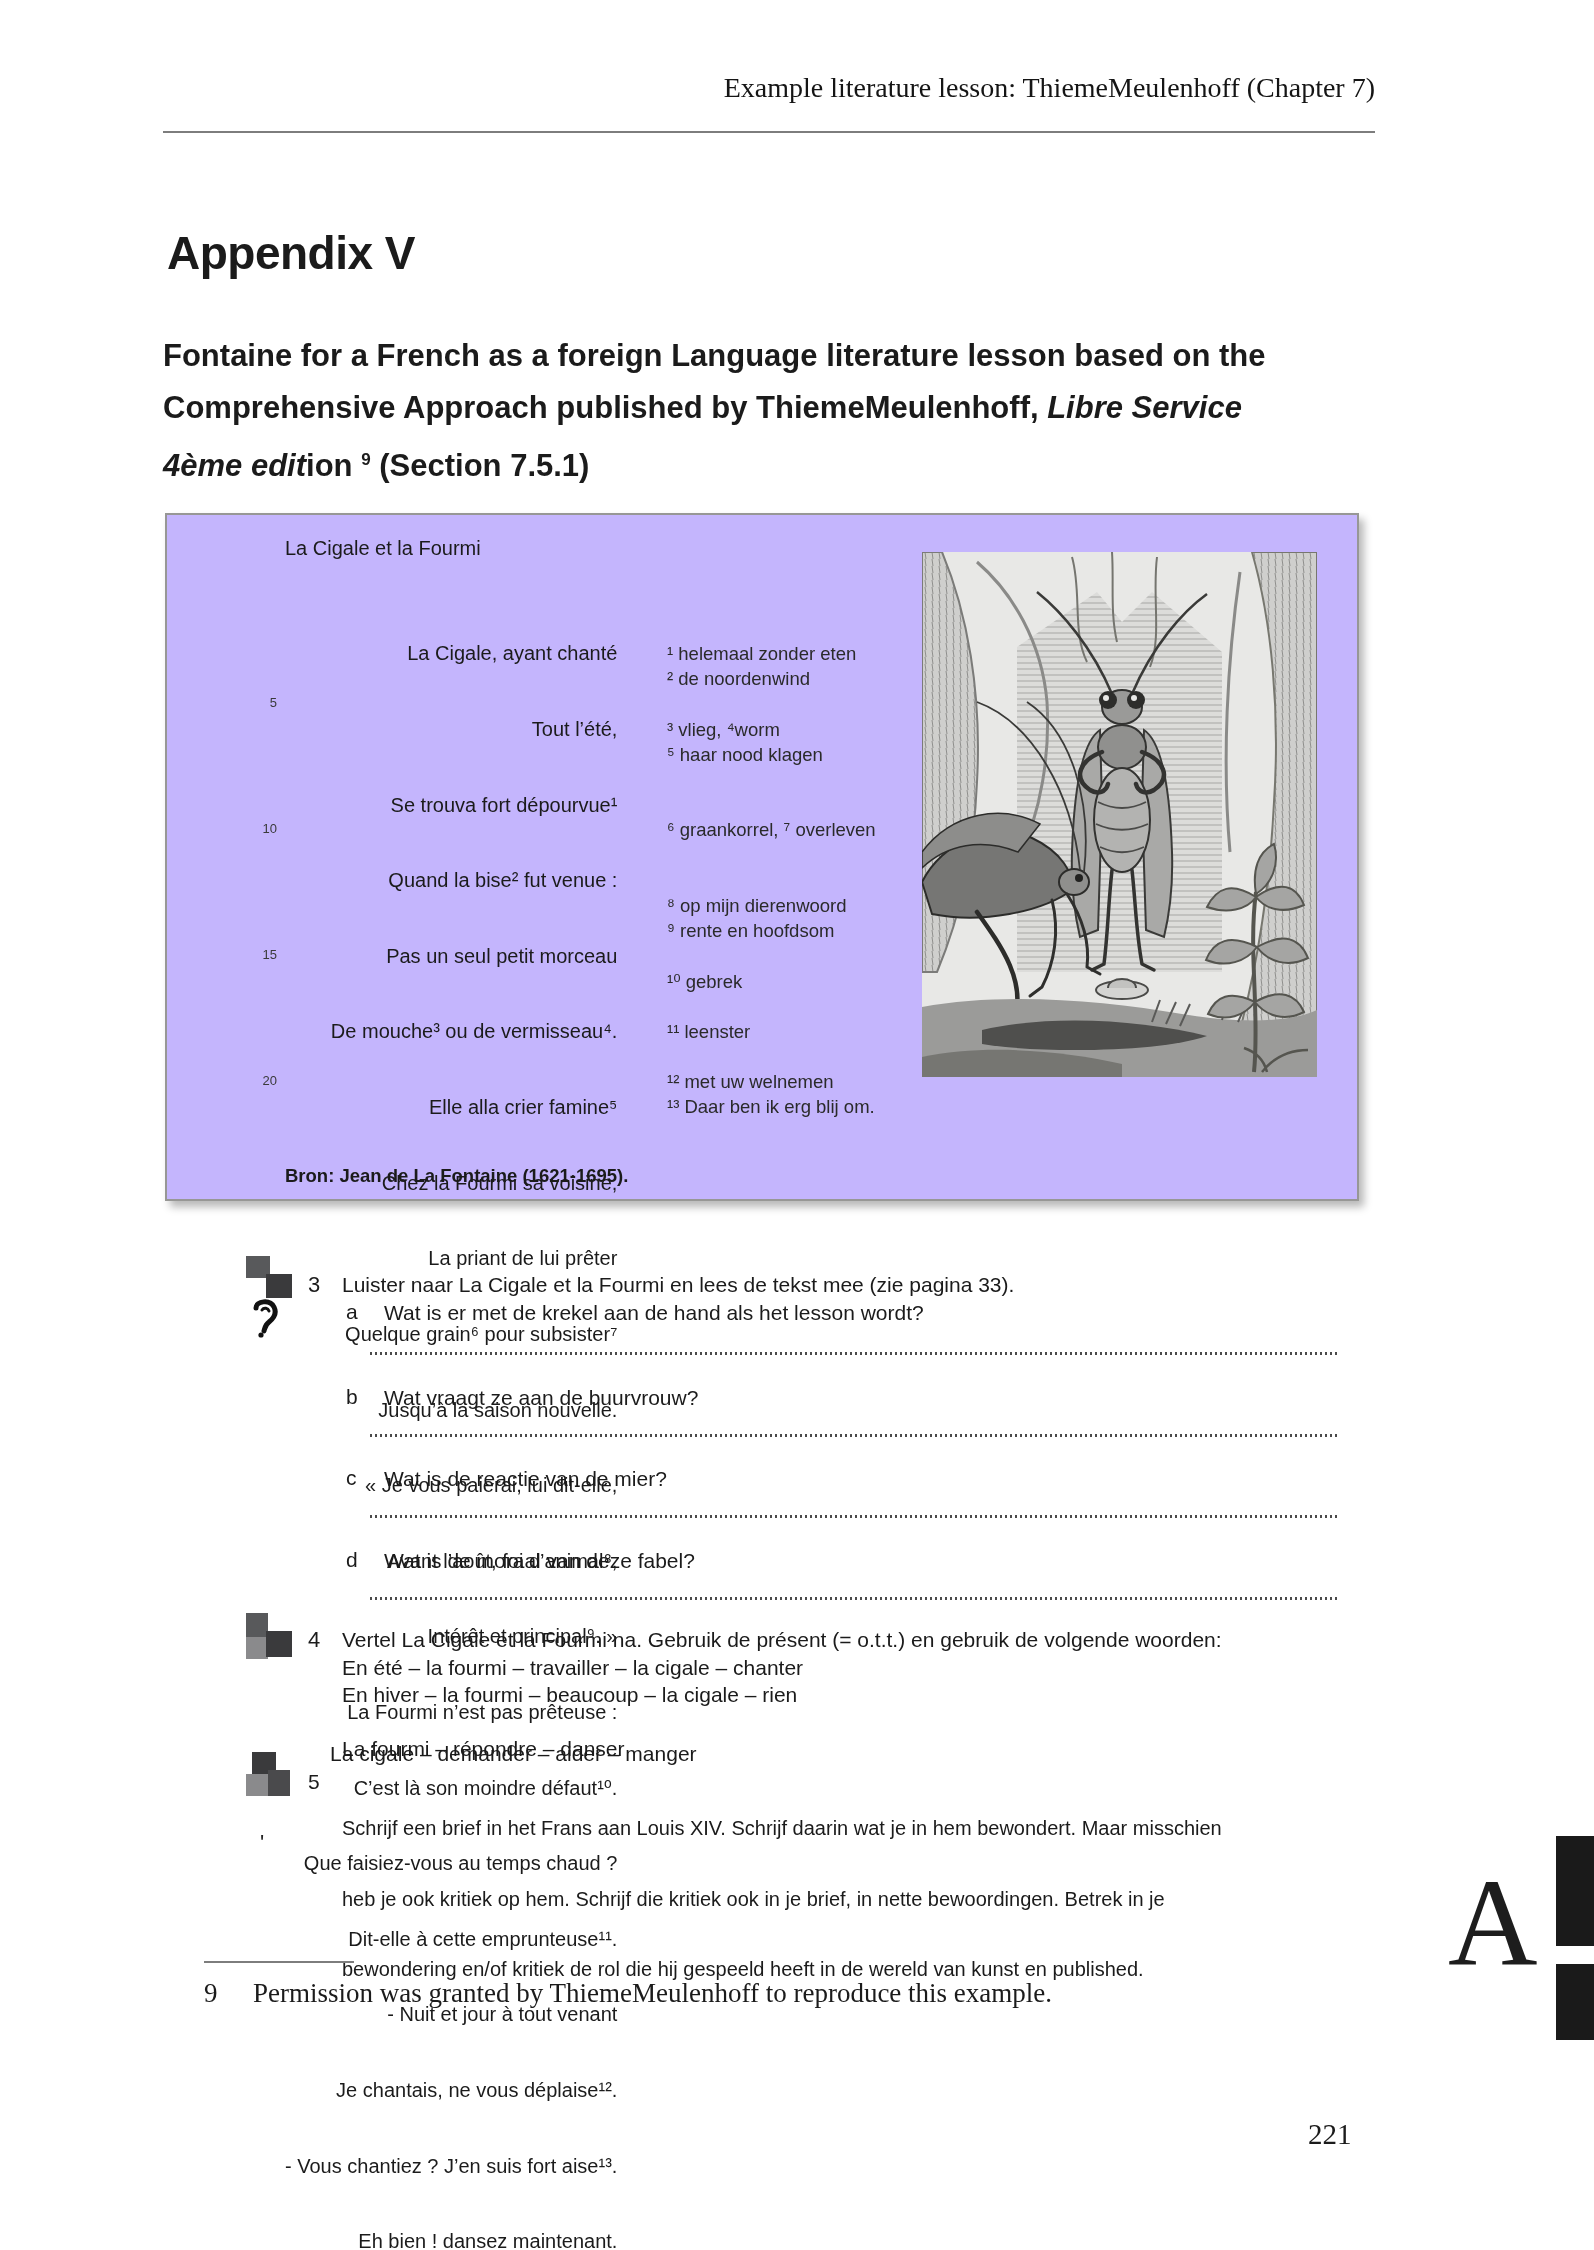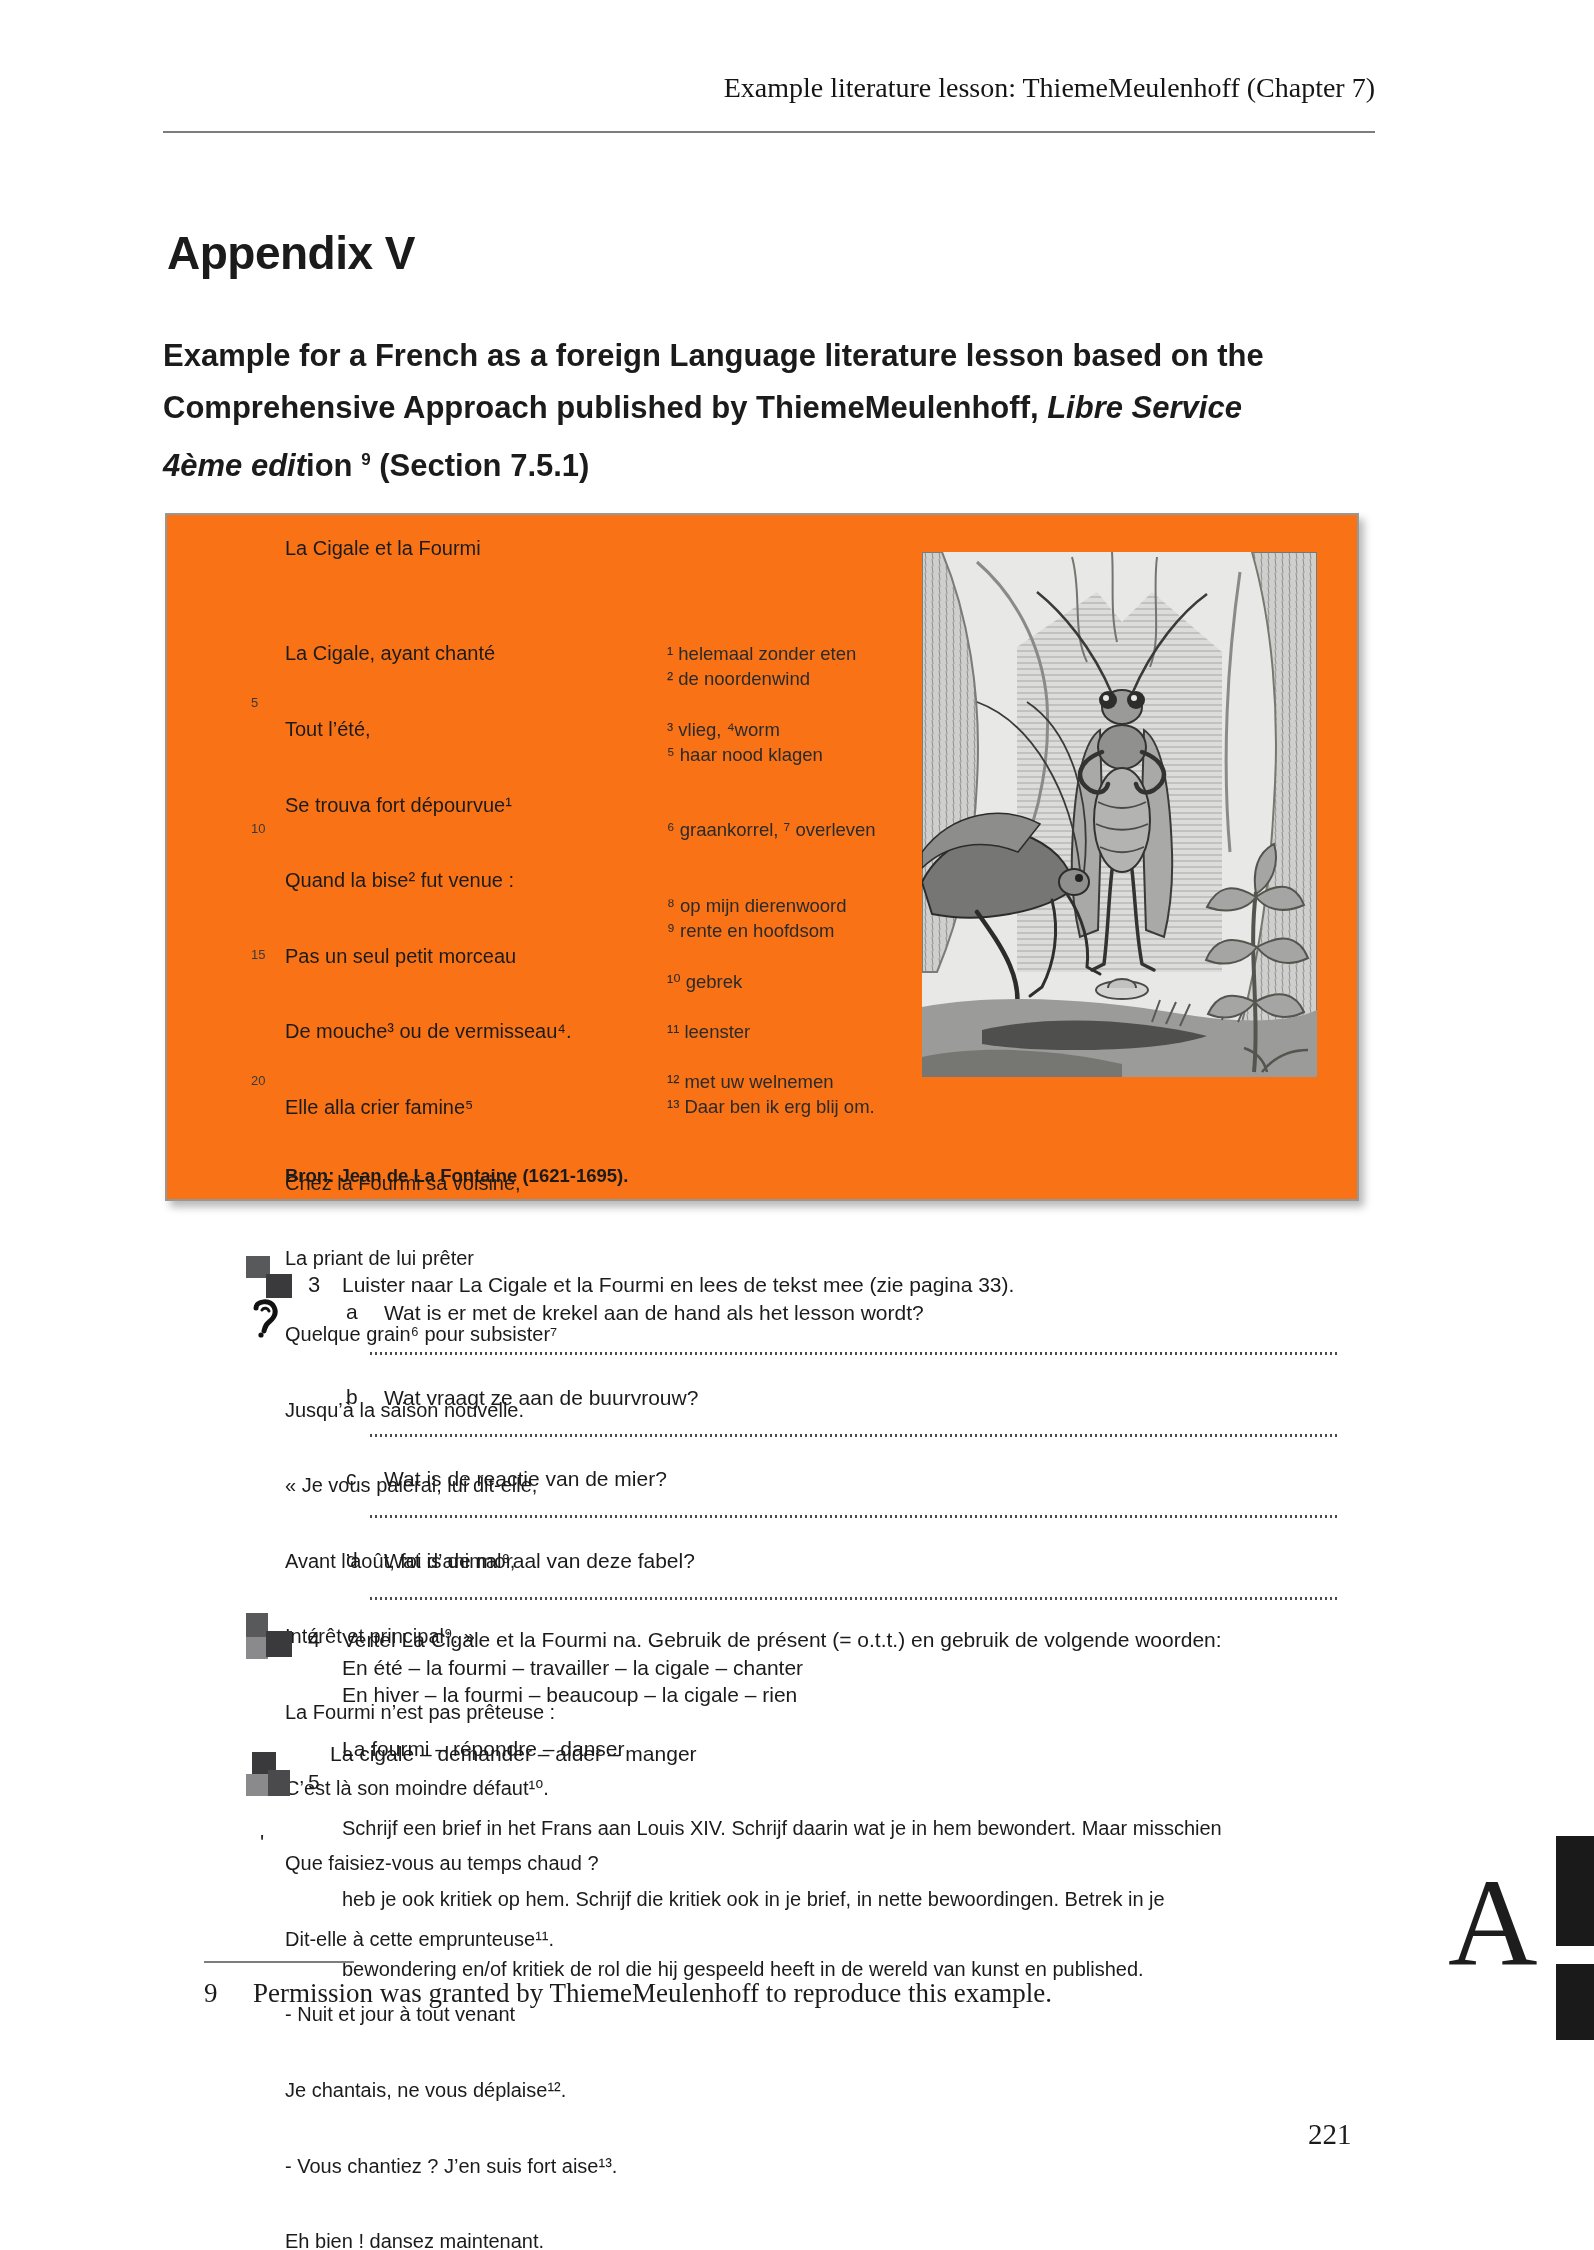--- a/index.html
+++ b/index.html
@@ -12,22 +12,22 @@
   .running-head{left:163px;top:72px;width:1212px;text-align:right;font-size:28px;color:#151515;}
   .head-rule{left:163px;top:131px;width:1212px;height:2px;background:#7d7d7d;}
 
   
   .appendix-title{left:163px;top:222px;font-size:46px;font-weight:bold;letter-spacing:-0.5px;}
   .subtitle{left:163px;top:330px;width:1240px;font-size:31px;font-weight:bold;line-height:52px;}
   .subtitle .it{font-style:italic;}
   .subtitle sup{font-size:0.55em;vertical-align:super;}
 
   
-  .poem-box{left:165px;top:513px;width:1190px;height:684px;background:#f97316;
-            border:2px solid #979795;box-shadow:5px 6px 8px rgba(0,0,0,0.28);}
+  .poem-box{left:165px;top:513px;width:1190px;height:684px;background:#c4b5fd;
+            border:2px solid #979795;box-shadow:5px 6px 8px rgba(0,0,0,0.28);text-align:right;}
   .poem-title{left:118px;top:22px;font-size:20px;}
   .poem-lines{left:118px;top:76px;font-size:20px;line-height:25.2px;white-space:pre;}
   .line-num{font-size:13px;color:#3a3a3a;width:26px;}
   .gloss{left:500px;font-size:18.5px;color:#2a2a2a;white-space:pre;}
   .poem-source{left:118px;top:650px;font-size:18.5px;font-weight:bold;}
 
   
   .illus{left:755px;top:37px;width:395px;height:525px;}
 
   
@@ -49,21 +49,21 @@
 </head>
 <body>
 
 <div class="page">
 
   <div class="abs serif running-head">Example literature lesson: ThiemeMeulenhoff (Chapter 7)</div>
   <div class="abs head-rule"></div>
 
   <h1 class="abs appendix-title" style="margin:4px;">Appendix V</h1>
   <div class="abs subtitle">
-    <div><span>Example for a French as a foreign Language literature lesson based on the</span></div>
+    <div><span>Fontaine for a French as a foreign Language literature lesson based on the</span></div>
     <div><span>Comprehensive Approach published by ThiemeMeulenhoff, </span><span class="it">Libre Service</span></div>
     <div><span class="it">4ème edit</span><span>ion</span>&nbsp;<sup>9</sup><span> (Section 7.5.1)</span></div>
   </div>
 
   <div class="abs poem-box">
     <div class="abs poem-title">La Cigale et la Fourmi</div>
 
     <div class="abs poem-lines">
       <div>La Cigale, ayant chanté</div>
       <div>Tout l’été,</div>

